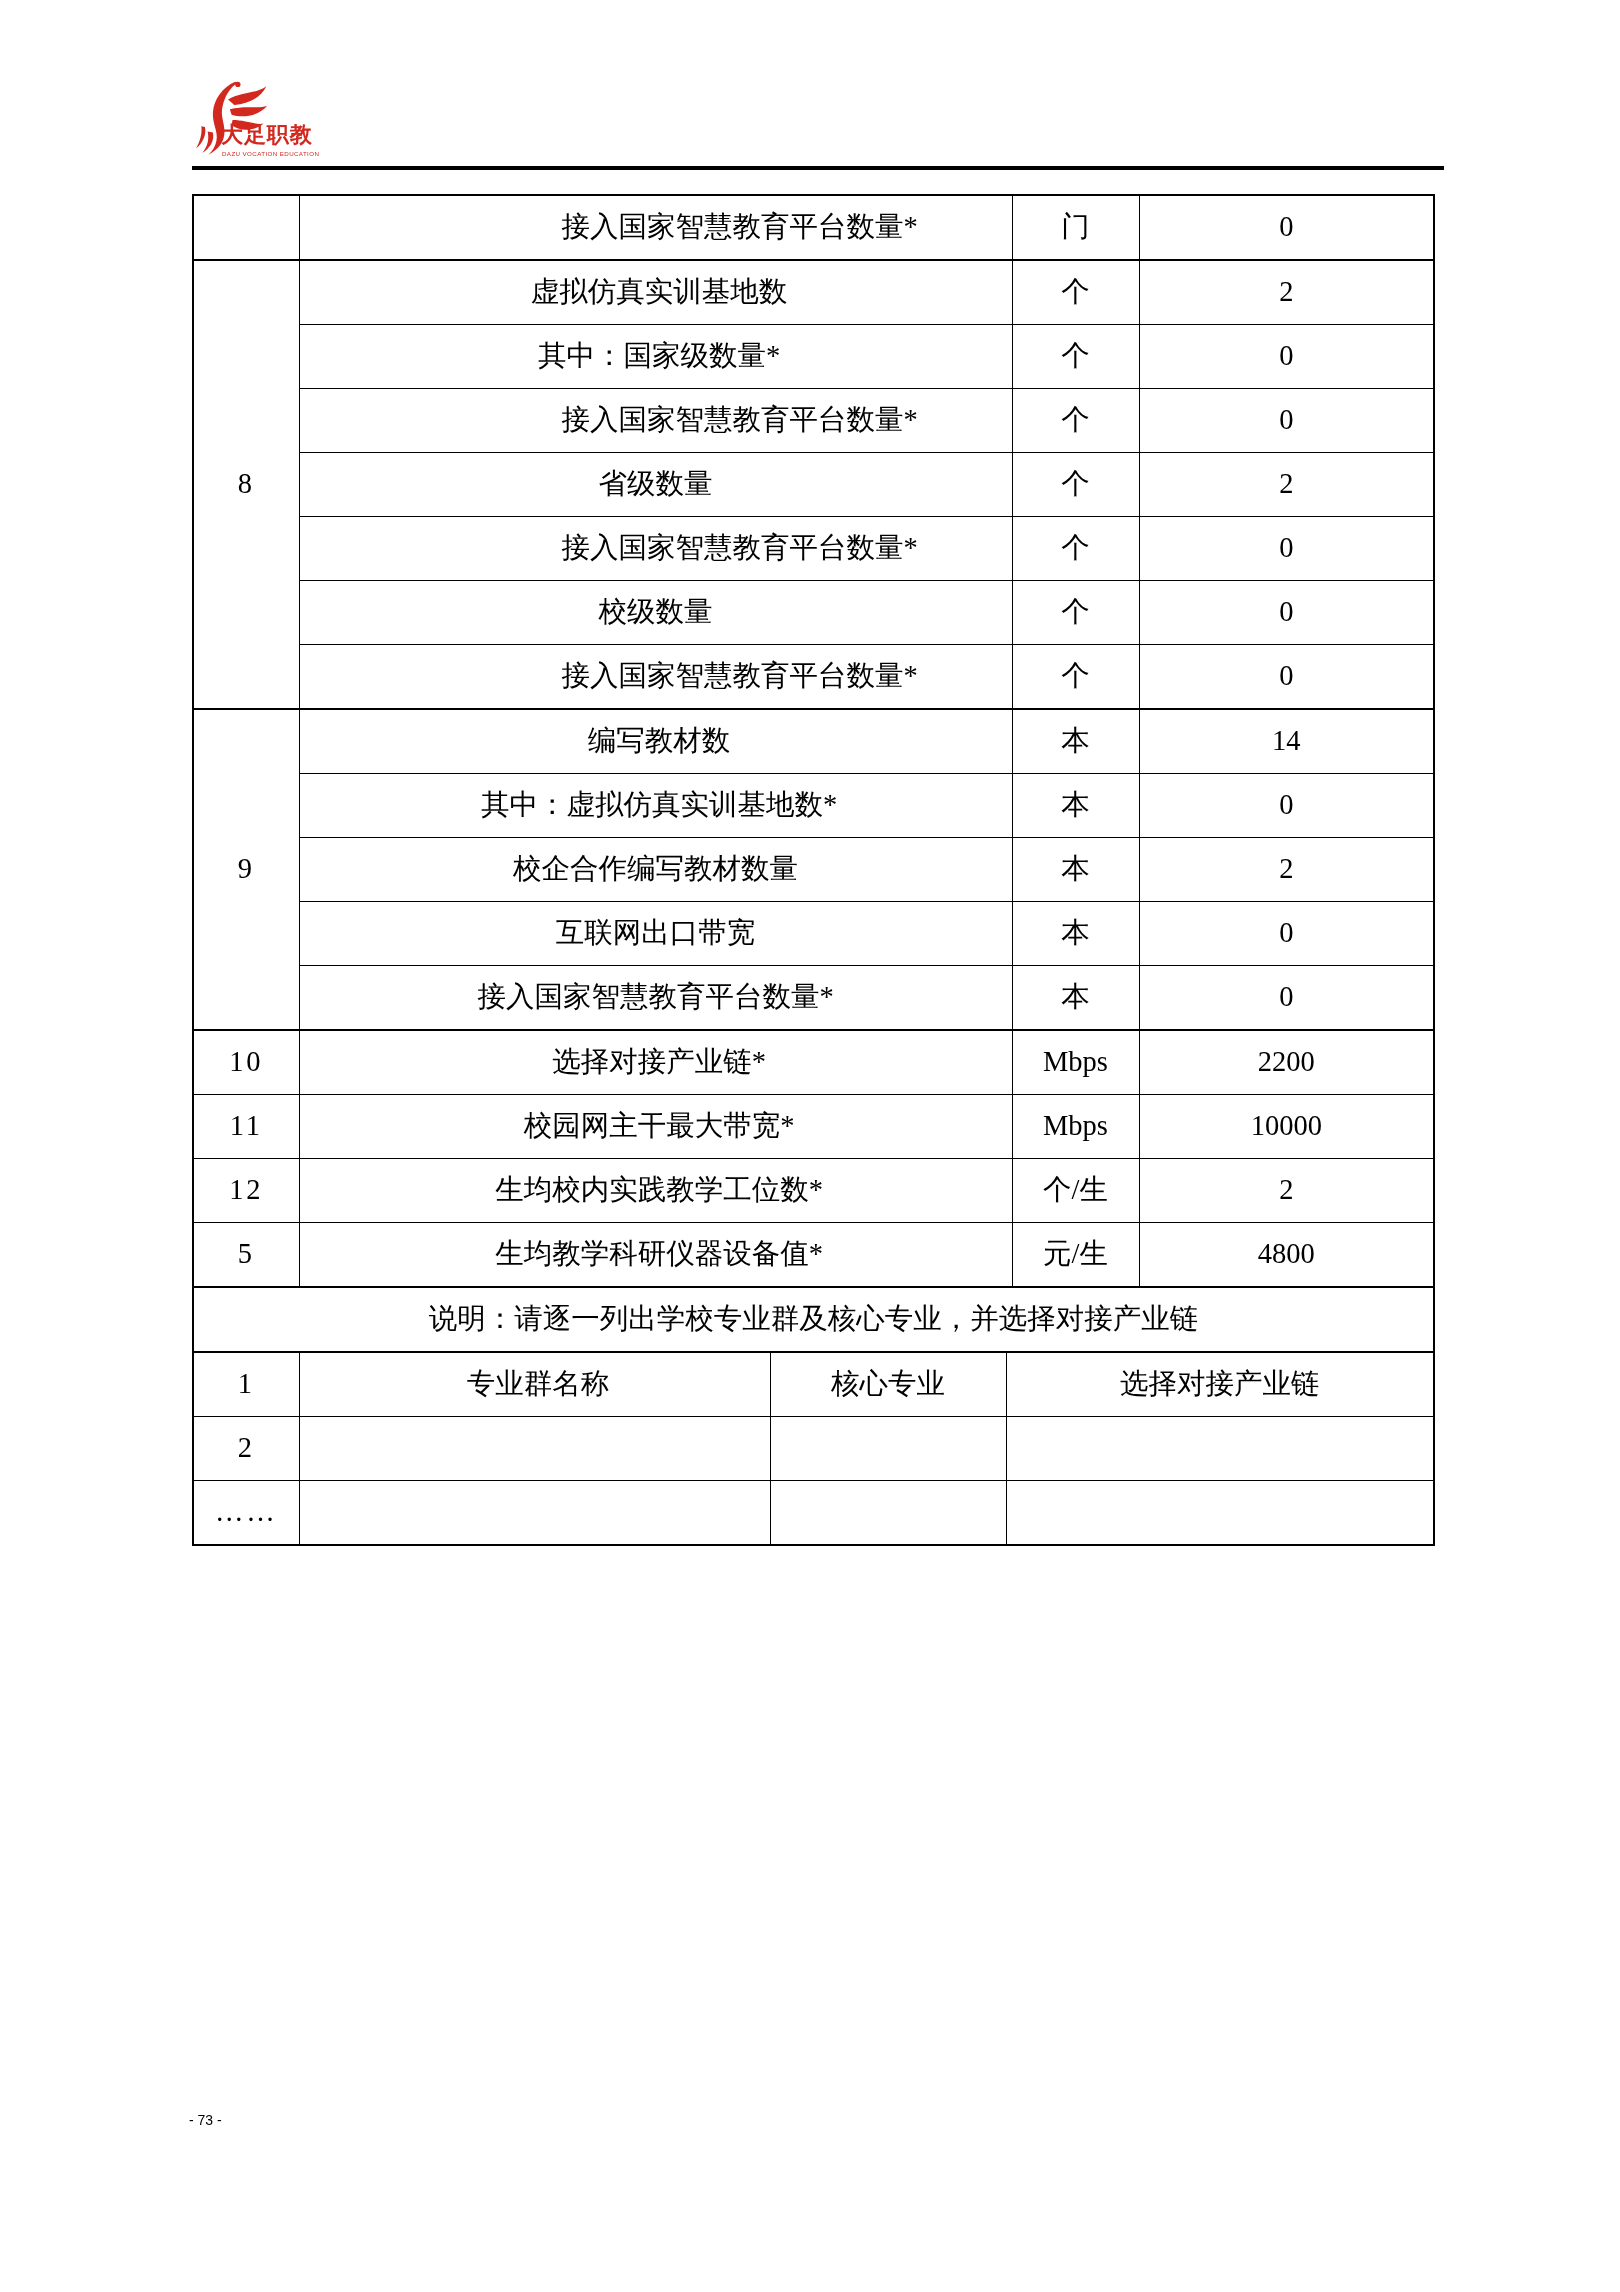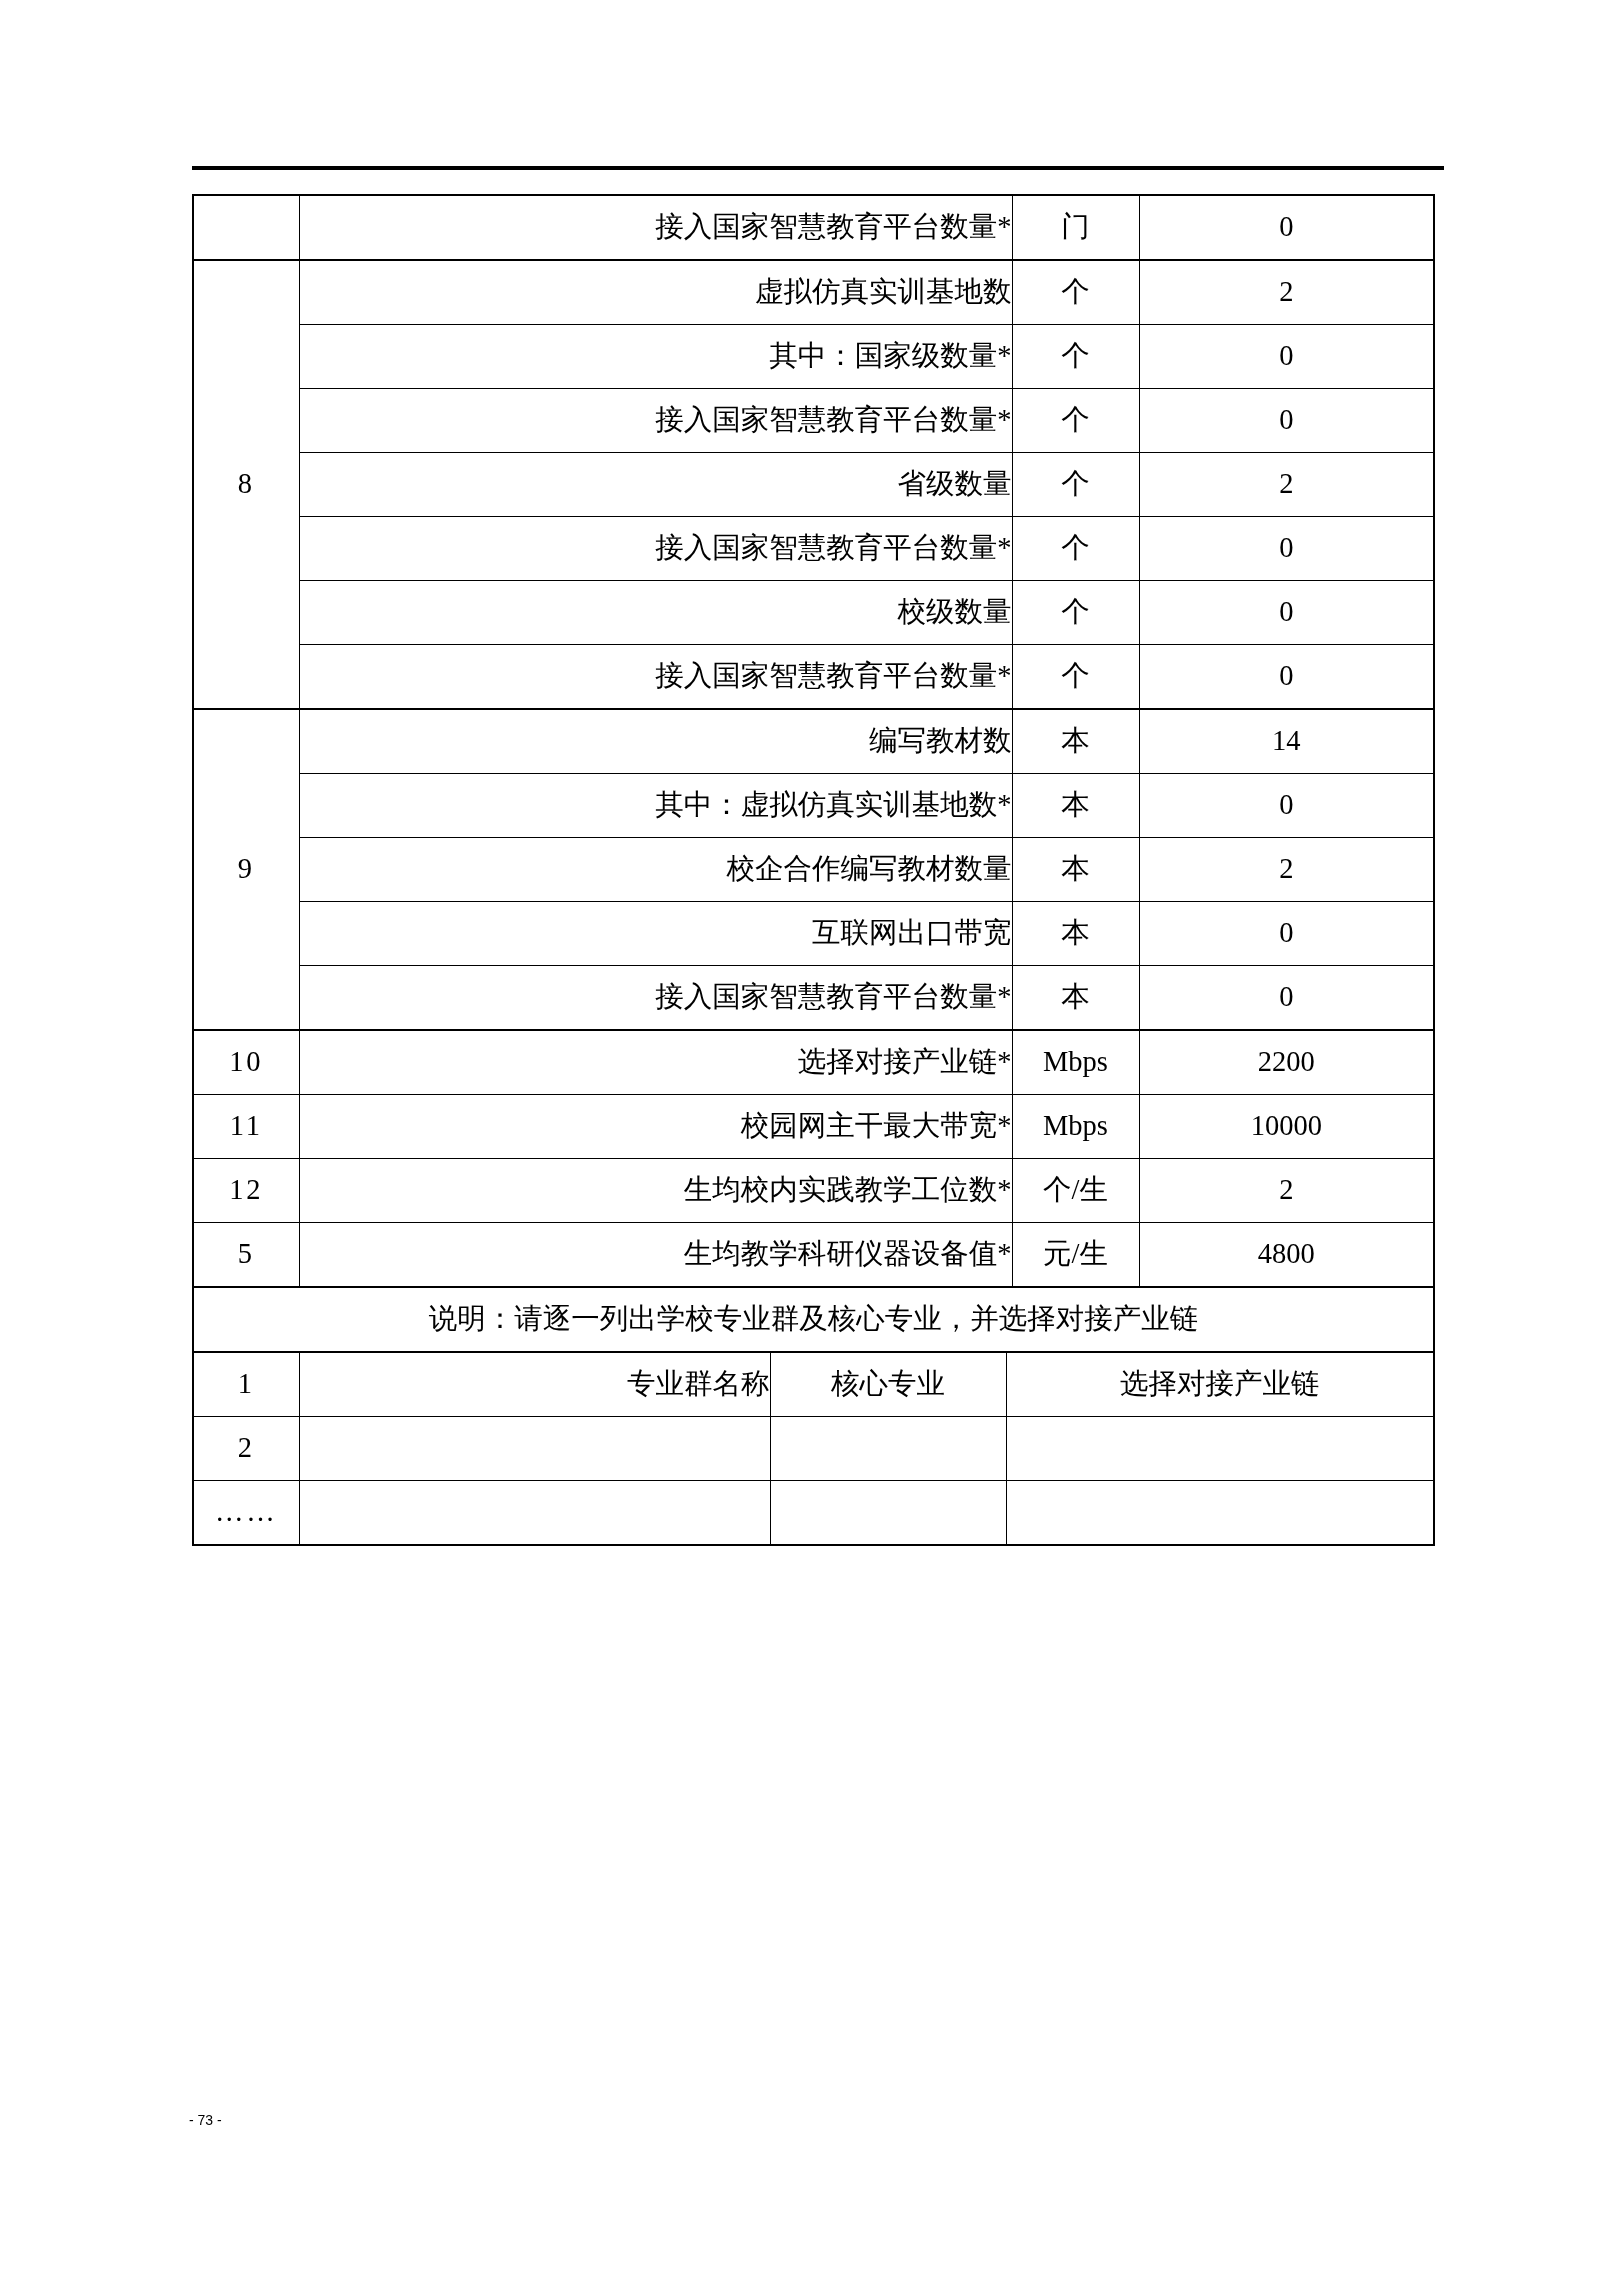--- a/index.html
+++ b/index.html
@@ -34,38 +34,53 @@
   table{border-collapse:collapse;table-layout:fixed;width:100%;}
   td{
     height:63px;vertical-align:middle;font-size:28.5px;line-height:1.15;
     padding:0;overflow:hidden;border-right:1.8px solid #000;
   }
   td:last-child{border-right:none;}
   td.b1{border-bottom:0.9px solid #000;}
   td.b2{border-bottom:1.8px solid #000;}
   td.b3{border-bottom:2.7px solid #000;}
   td.no{text-align:center;letter-spacing:2.7px;}
-  td.item{text-align:right;}
+  td.item{text-align:center;}
   td.item.ind0{padding-left:7.1px;}
   td.item.ind1{}
   td.item.ind2{padding-left:168px;}
   td.unit,td.val{text-align:center;}
   td.note{text-align:center;border-right:none;}
   
   .page-number{
     position:absolute;left:189px;top:2112px;
     font-family:"Liberation Sans","DejaVu Sans",sans-serif;
     font-size:14px;color:#000;white-space:nowrap;
   }
 </style>
 </head>
 <body>
 
 <div class="page">
 
+  <div class="logo">
+    <svg width="73" height="80" viewBox="0 0 82 90">
+      <g fill="#d2281e">
+        <path d="M44,2 C30,8 20,22 19,36 C18,49 25,58 23,68 C22,74 19,79 14,84 C26,78 32,69 32,58 C32,48 27,40 30,29 C32,19 38,8 47,3 Z"></path>
+        <path d="M36,22 C52,13 67,16 79,7 C73,20 58,27 43,28 Z"></path>
+        <path d="M38,33 C56,28 70,33 80,29 C70,41 52,43 40,39 Z"></path>
+        <path d="M41,45 C56,45 68,51 76,49 C64,59 48,57 40,51 Z"></path>
+        <path d="M13,58 C15,67 13,75 7,82 C15,77 21,69 19,59 Z"></path>
+        <path d="M6,52 C7,61 4,70 0,77 C8,71 12,61 10,53 Z"></path>
+        <circle cx="47" cy="5" r="3"></circle>
+      </g>
+    </svg>
+    <div class="logo-cn">大足职教</div>
+    <div class="logo-en">DAZU VOCATION EDUCATION</div>
+  </div>
 
   <div class="header-rule"></div>
 
   <div class="table-outer">
     <table>
       <colgroup>
           <col style="width:105px">
           <col style="width:713px">
           <col style="width:127px">
           <col>

